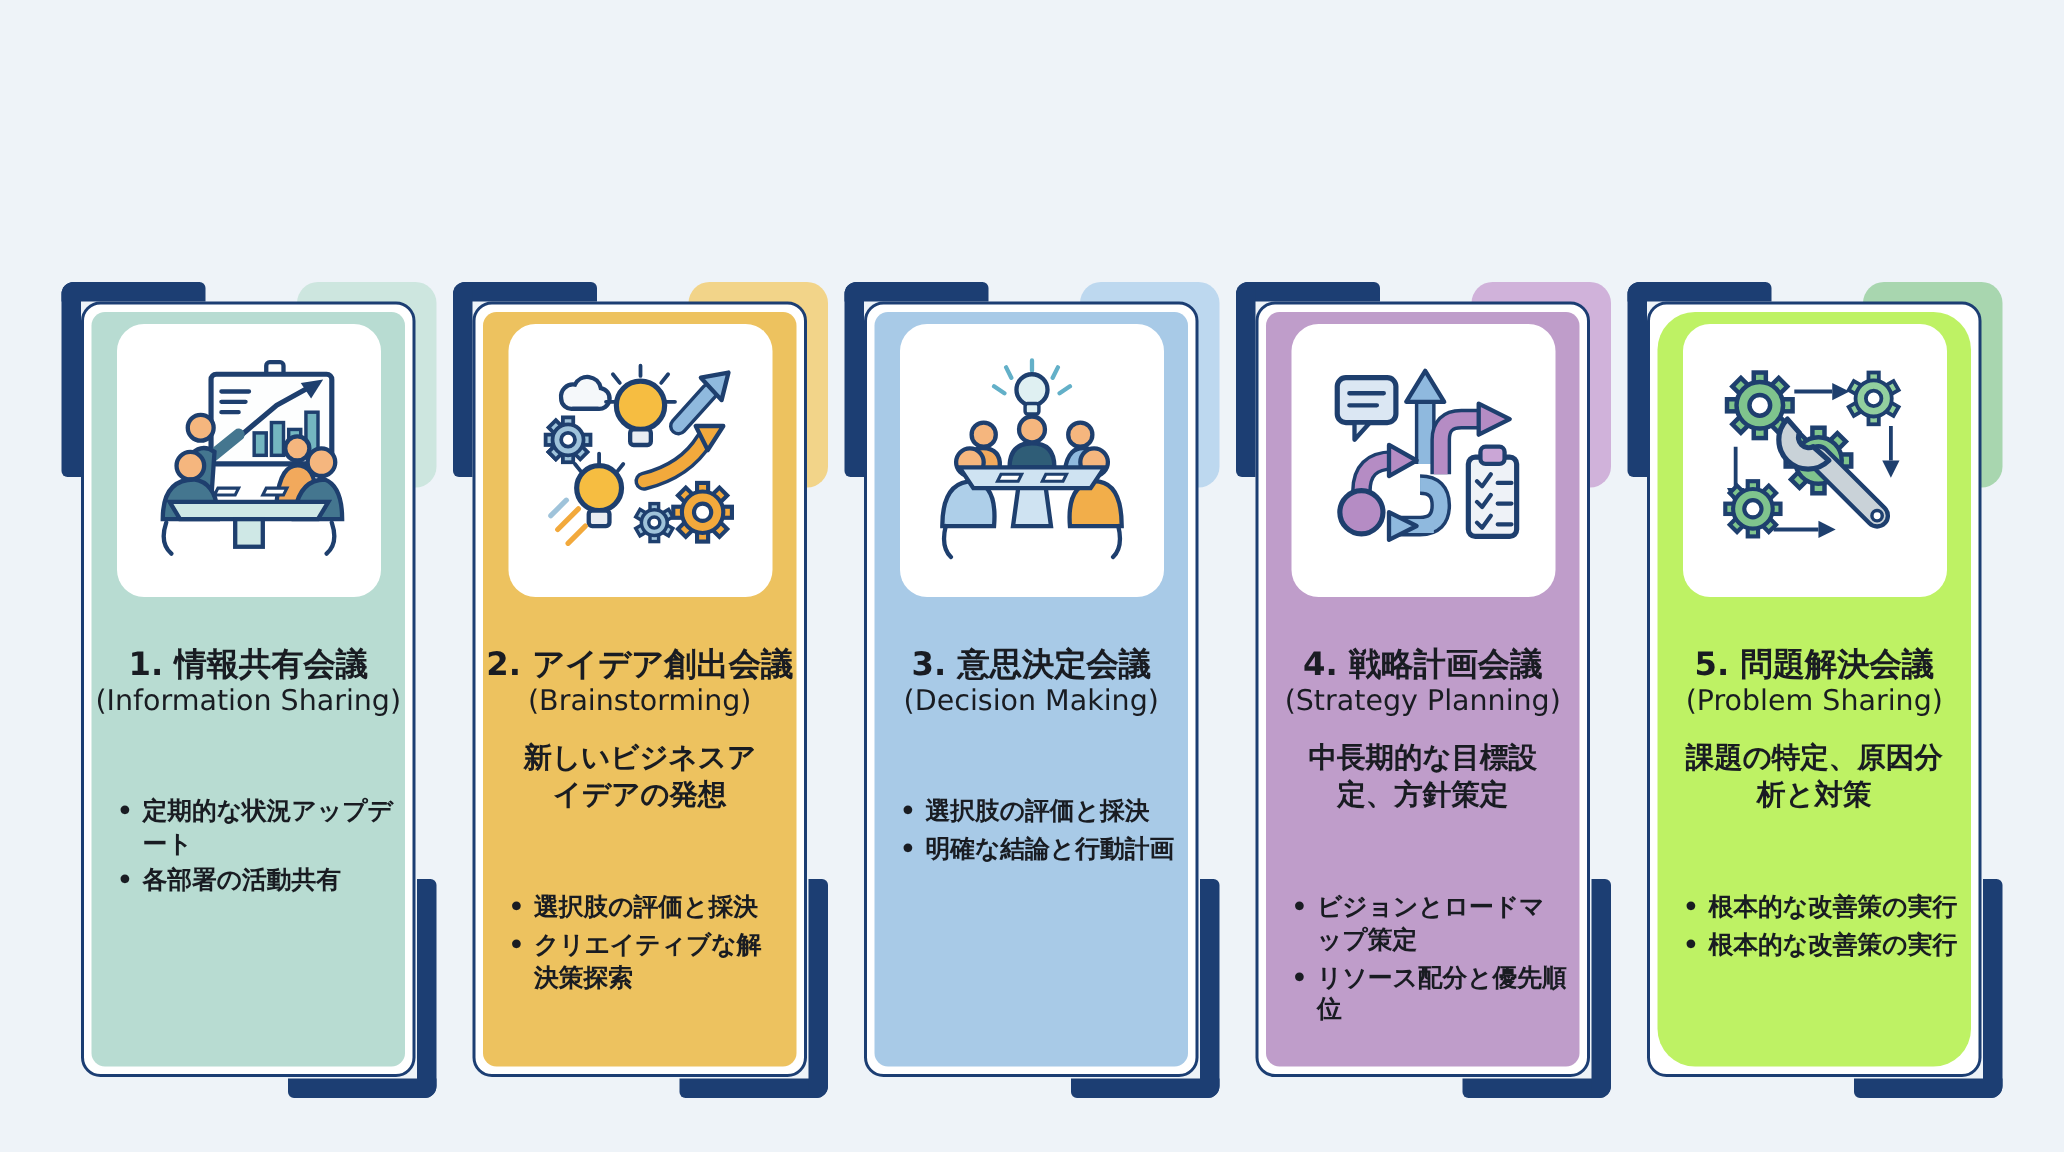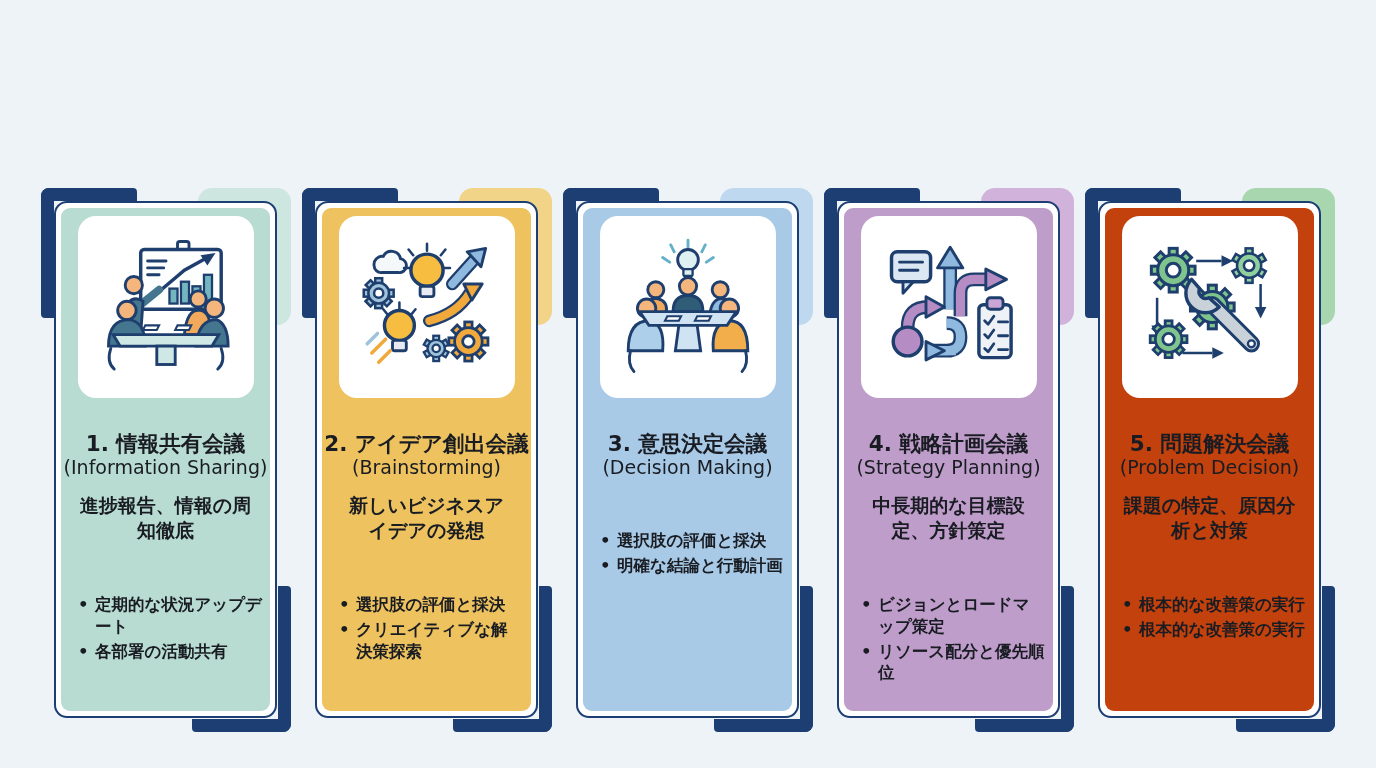--- a/index.html
+++ b/index.html
@@ -137,21 +137,20 @@
             <path d="M10,94 Q10,71 28,71 Q42,73 42,94 Z" fill="#44768f" stroke="#1e3f6e" stroke-width="2.5"></path>
             <path d="M86,94 Q88,71 104,71 Q114,75 114,94 Z" fill="#44768f" stroke="#1e3f6e" stroke-width="2.5"></path>
             <path d="M14,84 H106 L100,94 H20 Z" fill="#cfe8e6" stroke="#1e3f6e" stroke-width="2.5"></path>
             <rect x="52" y="94" width="16" height="16" fill="#cfe8e6" stroke="#1e3f6e" stroke-width="2.5"></rect>
             <path d="M40,80 l12,0 2,-4 -12,0 z M68,80 l12,0 2,-4 -12,0 z" fill="#ffffff" stroke="#1e3f6e" stroke-width="1.8"></path>
             <path d="M12,96 q-4,12 3,18 M108,96 q4,12 -3,18" fill="none" stroke="#1e3f6e" stroke-width="2.5" stroke-linecap="round"></path>
           </svg>
         </div>
         <div class="card-title">1. 情報共有会議</div>
         <div class="card-subtitle">(Information Sharing)</div>
-        <div class="card-desc">進捗報告、情報の周知徹底</div>
         <ul class="bullets">
           <li class="bullet">
               <span class="dot">•</span>
               <span class="btxt">定期的な状況アップデート</span>
             </li>
           <li class="bullet">
               <span class="dot">•</span>
               <span class="btxt">各部署の活動共有</span>
             </li>
         </ul>
@@ -334,21 +333,21 @@
       </div>
     </div>
 
     <div class="card">
       <div class="echo" style="background: rgb(168, 214, 175);"></div>
       <div class="frame"></div>
       <div class="bracket tl-h"></div>
       <div class="bracket tl-v"></div>
       <div class="bracket br-h"></div>
       <div class="bracket br-v"></div>
-      <div class="panel" style="background: #c2410c;">
+      <div class="panel" style="background: #bef264; border-radius: 25px;">
         <div class="icon-box">
           <svg viewBox="0 0 120 120">
             <g stroke="#1e3f6e" stroke-width="2.2" fill="none">
               <path d="M48,20 H70"></path>
                 <path d="M104,40 V60"></path>
                 <path d="M36,100 H62"></path>
                 <path d="M14,52 V76"></path>
             </g>
             <polygon points="70,15 80,20 70,25" fill="#1e3f6e"></polygon>
             <polygon points="99,60 104,70 109,60" fill="#1e3f6e"></polygon>
@@ -407,21 +406,21 @@
                 <circle r="13.5"></circle>
               </g>
             </g>
             <line x1="62" y1="58" x2="96" y2="92" stroke="#1e3f6e" stroke-width="15" stroke-linecap="round"></line>
             <line x1="62" y1="58" x2="96" y2="92" stroke="#c9d2d8" stroke-width="10" stroke-linecap="round"></line>
             <path d="M44,36 A14,14 0 1 0 68,60 L59,52 A6,6 0 0 1 51,44 Z" fill="#c9d2d8" stroke="#1e3f6e" stroke-width="3" stroke-linejoin="round"></path>
             <circle cx="96" cy="92" r="3" fill="#ffffff" stroke="#1e3f6e" stroke-width="2"></circle>
           </svg>
         </div>
         <div class="card-title">5. 問題解決会議</div>
-        <div class="card-subtitle">(Problem Decision)</div>
+        <div class="card-subtitle">(Problem Sharing)</div>
         <div class="card-desc">課題の特定、原因分析と対策</div>
         <ul class="bullets">
           <li class="bullet">
               <span class="dot">•</span>
               <span class="btxt">根本的な改善策の実行</span>
             </li>
           <li class="bullet">
               <span class="dot">•</span>
               <span class="btxt">根本的な改善策の実行</span>
             </li>

